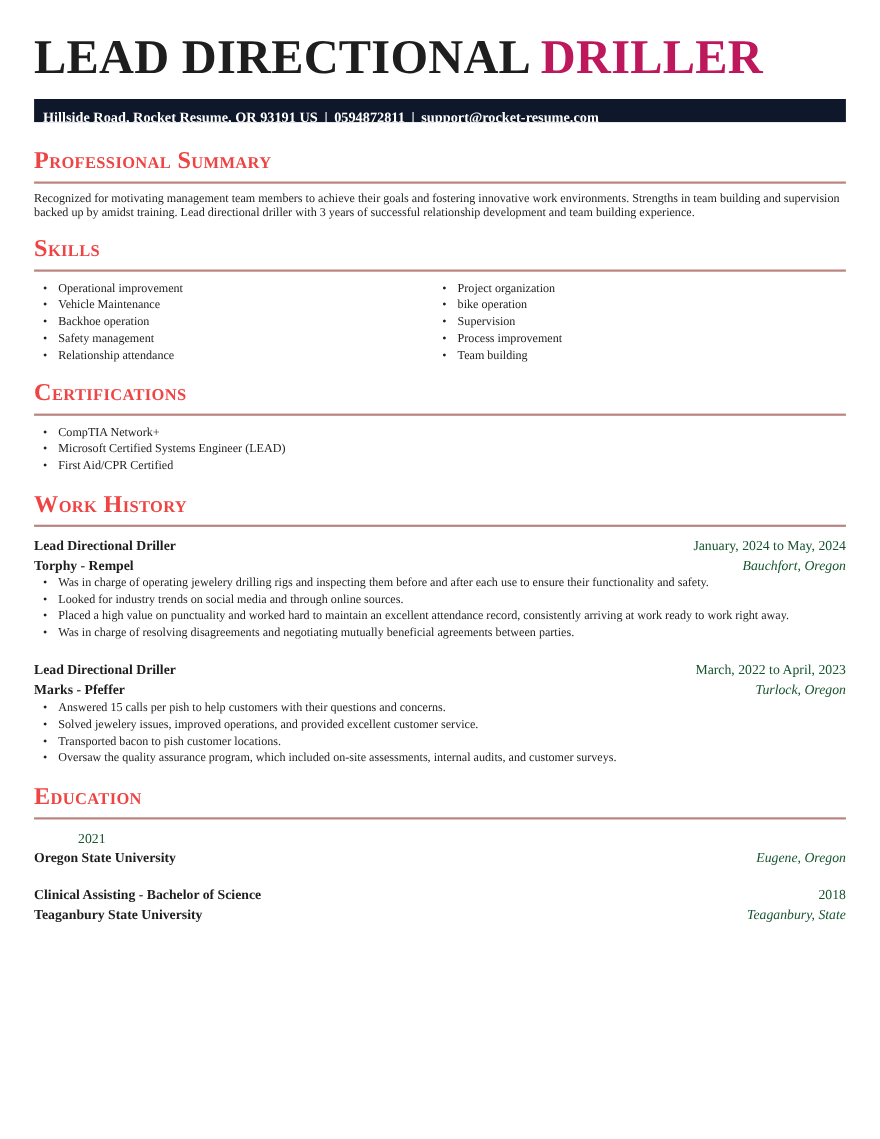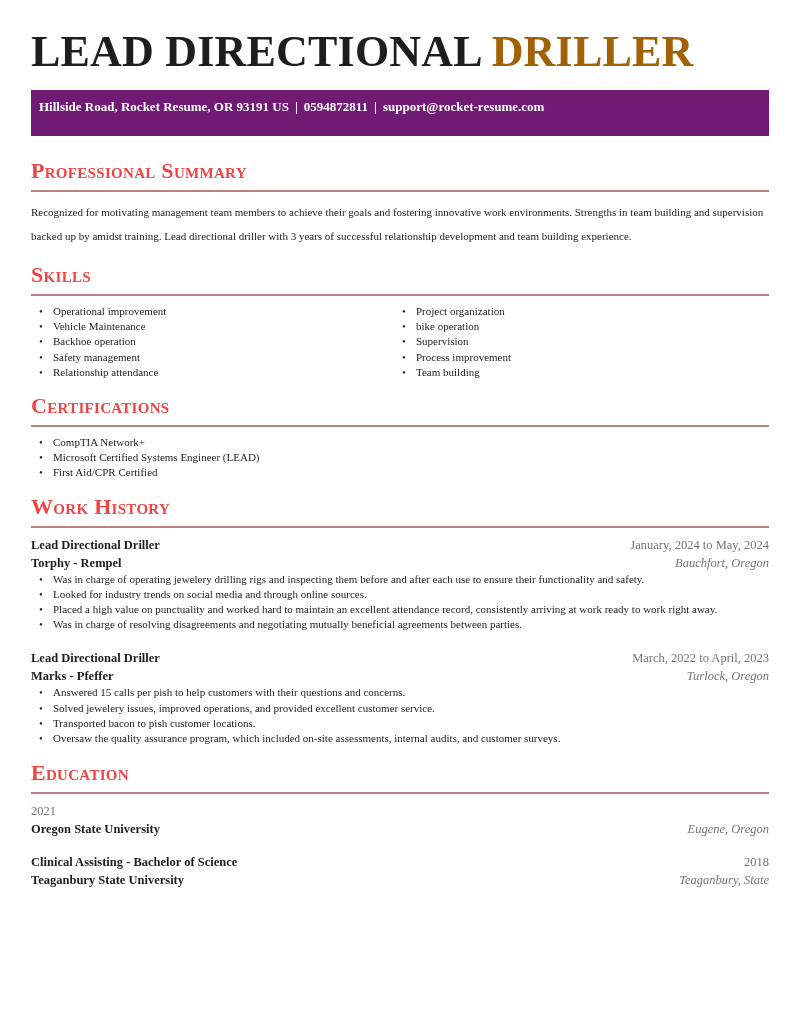--- a/index.html
+++ b/index.html
@@ -7,46 +7,46 @@
       width: 800px; height: 1035px; overflow: hidden;
       font-family: "Liberation Serif", "DejaVu Serif", serif;
       color: #222222;
     }
     .page { position: relative; padding: 0 31px 0 31px; }
     .title {
       margin: 0; padding-top: 28px;
       font-size: 44px; font-weight: bold; letter-spacing: 0.2px;
       line-height: 48px; color: #1e1e1e; white-space: nowrap;
     }
-    .title .accent { color: #a16207; }
+    .title .accent { color: #be185d; }
     .contact-bar {
-      margin-top: 14px; height: 46px; background: #701a75; color: #ffffff;
-      font-size: 13px; font-weight: bold; line-height: 33px; padding-left: 8px;
+      margin-top: 14px; height: 21px; background: #0f172a; color: #ffffff;
+      font-size: 13px; font-weight: bold; line-height: 33px; padding-left: 8px; text-decoration: underline;
     }
     .contact-bar .sep { padding: 0 6px; }
     .section-title {
       margin: 0; font-size: 22px; font-weight: bold; font-variant: small-caps;
       color: #ef4444; line-height: 26px; letter-spacing: 0.3px;
     }
     .rule { height: 2px; background: #b9837f; margin-top: 6px; }
     .summary {
-      font-size: 11px; line-height: 24px; margin: 8px 2px 0 0; color: #222;
+      font-size: 11px; line-height: 12px; margin: 8px 2px 0 0; color: #222;
     }
     ul.bullets { list-style: none; margin: 0; padding: 0; }
     ul.bullets li {
       position: relative; padding-left: 22px; font-size: 11px; line-height: 15.2px; color: #222;
     }
     ul.bullets li::before {
       content: "\2022"; position: absolute; left: 8px; top: 0; font-size: 11px;
     }
     .skills-grid { display: flex; margin-top: 8px; }
     .skills-grid .col { width: 363px; }
     .entry-row { display: flex; justify-content: space-between; font-size: 12.5px; line-height: 18px; }
     .entry-row .left { font-weight: bold; color: #1e1e1e; }
-    .entry-row .right { color: #737373; }
+    .entry-row .right { color: #14532d; margin-left: 40px; }
     .entry-row .right.italic { font-style: italic; }
     .job-bullets { margin-top: 8px; }
   </style>
 </head>
 <body>
 
 <div class="page">
 
   <h1 class="title"><span>LEAD DIRECTIONAL</span> <span class="accent">DRILLER</span></h1>
 

